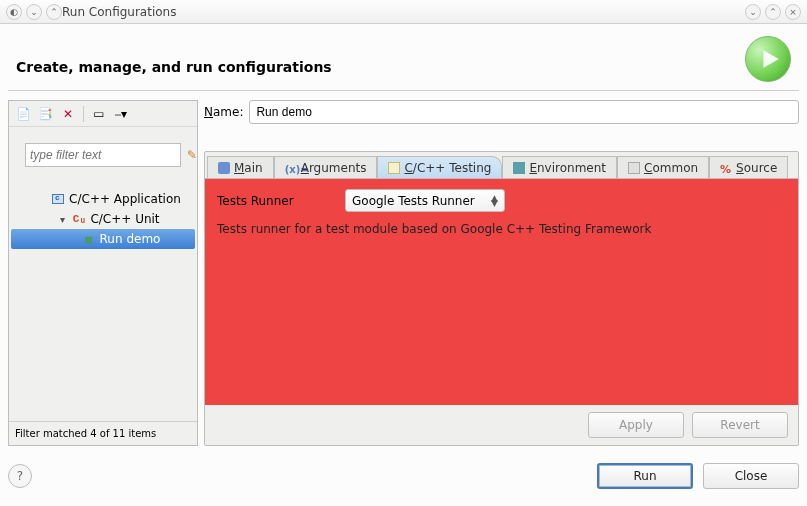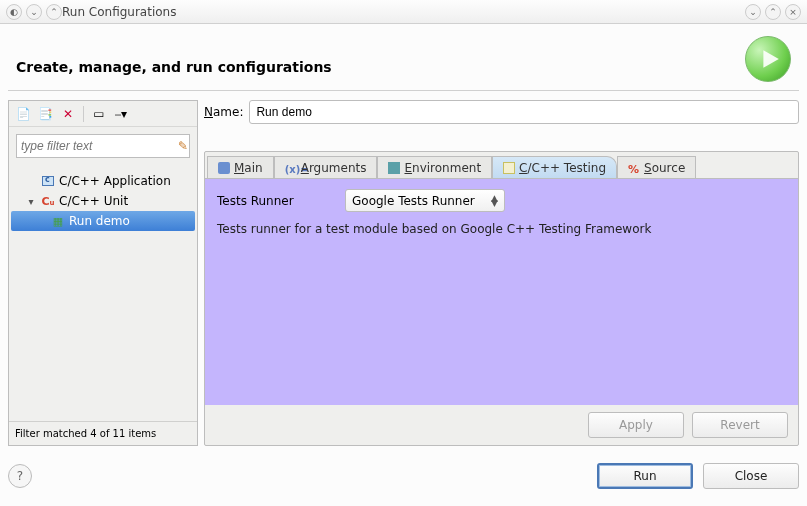--- a/index.html
+++ b/index.html
@@ -50,39 +50,39 @@
 .toolbar {
   height:26px;display:flex;align-items:center;gap:4px;padding:0 6px;
   border-bottom:1px solid #d8d8d6;
 }
 .tool-btn {
   width:18px;height:18px;display:flex;align-items:center;justify-content:center;
   border-radius:2px;cursor:pointer;font-size:12px;
 }
 .tool-sep { width:1px;height:16px;background:#ccc;margin:0 2px; }
 .filter-input {
-  margin:7px;height:24px;border:1px solid #bdbdbd;background:#fff;
+  margin:16px;height:24px;border:1px solid #bdbdbd;background:#fff;
   display:flex;align-items:center;padding:0 4px;
 }
 .filter-input input {
   border:none;outline:none;flex:1;font-size:12px;font-style:italic;color:#777;
   background:transparent;
 }
 .tree { flex:1;padding:6px 2px;overflow:auto; }
 .tree-item {
   display:flex;align-items:center;gap:4px;
-  padding:3px 4px;white-space:nowrap;cursor:pointer;
+  padding:3px 4px;white-space:nowrap;cursor:pointer;justify-content:center;
 }
 .tree-item.indent1 { padding-left:14px; }
 .tree-item.indent2 { padding-left:40px; }
 .tree-item.selected {
   background:linear-gradient(#6ea8e6,#3d7fd6);color:#fff;border-radius:2px;
 }
 .expand-arrow { width:12px;display:inline-block;text-align:center;color:#555;font-size:10px; }
-.tree-icon { width:14px;height:14px;display:inline-flex;align-items:center;justify-content:center;font-size:10px; }
+.tree-icon { width:14px;height:14px;display:inline-flex;align-items:center;justify-content:center;font-size:10px;font-family:Liberation Mono, monospace; }
 .ic-box { width:12px;height:10px;border:1px solid #4a78b5;background:#cde3f6;position:relative; }
 .ic-box::after { content:"c";position:absolute;top:-2px;left:2px;font-size:8px;color:#3060a0;font-weight:bold; }
 .ic-cu { color:#d64530;font-weight:bold;font-size:11px; }
 .ic-run { color:#46a046;font-size:11px; }
 .ic-play { width:0;height:0;border-top:5px solid transparent;border-bottom:5px solid transparent;border-left:8px solid #3fae3f; }
 .filter-status {
   padding:6px;border-top:1px solid #d0d0ce;font-size:10px;
 }
 .right-panel {
   flex:1;margin-left:6px;display:flex;flex-direction:column;gap:19px;
@@ -114,21 +114,21 @@
 }
 .tab u { text-decoration:underline; }
 .tab-icon { width:12px;height:12px;display:inline-block; }
 .ti-main { background:#6a8fd0;border-radius:2px; }
 .ti-args { color:#5a7ac0;font-size:10px;font-weight:bold; }
 .ti-test { background:#f4f0d0;border:1px solid #c8c060; }
 .ti-env { background:#5aa0a8; }
 .ti-common { background:#e0e0e0;border:1px solid #aaa; }
 .ti-source { color:#d64530;font-weight:bold;font-size:11px; }
 .tab-content {
-  flex:1;border-top:1px solid #bdbdbd;padding:10px 12px;background:#c4b5fd;
+  flex:1;border-top:1px solid #bdbdbd;padding:10px 12px;background:#ef4444;
 }
 .row { display:flex;align-items:center;gap:18px;margin-bottom:10px; }
 .row label { width:110px;font-size:12px; }
 .select {
   width:160px;height:23px;border:1px solid #bdbdbd;border-radius:3px;
   background:linear-gradient(#fff,#f0f0f0);
   display:flex;align-items:center;padding:0 6px;font-size:12px;cursor:pointer;
   justify-content:space-between;
 }
 .select-arrows { font-size:9px;line-height:5px;color:#555;display:flex;flex-direction:column; }
@@ -227,27 +227,31 @@
     <div class="tab-frame">
       <div class="tabstrip" id="tabstrip">
           <div class="tab">
             <span class="tab-icon ti-main"></span>
             <span><u>M</u>ain</span>
           </div>
           <div class="tab">
             <span class="tab-icon"><span class="ti-args">(x)=</span></span>
             <span><u>A</u>rguments</span>
           </div>
-          <div class="tab">
-            <span class="tab-icon ti-env"></span>
-            <span><u>E</u>nvironment</span>
-          </div>
           <div class="tab active">
             <span class="tab-icon ti-test"></span>
             <span><u>C</u>/C++ Testing</span>
+          </div>
+          <div class="tab">
+            <span class="tab-icon ti-env"></span>
+            <span><u>E</u>nvironment</span>
+          </div>
+          <div class="tab">
+            <span class="tab-icon ti-common"></span>
+            <span><u>C</u>ommon</span>
           </div>
           <div class="tab">
             <span class="tab-icon"><span class="ti-source">%</span></span>
             <span><u>S</u>ource</span>
           </div>
         </div>
       <div class="tab-content">
         <div class="row">
           <label>Tests Runner</label>
           <div class="select">

